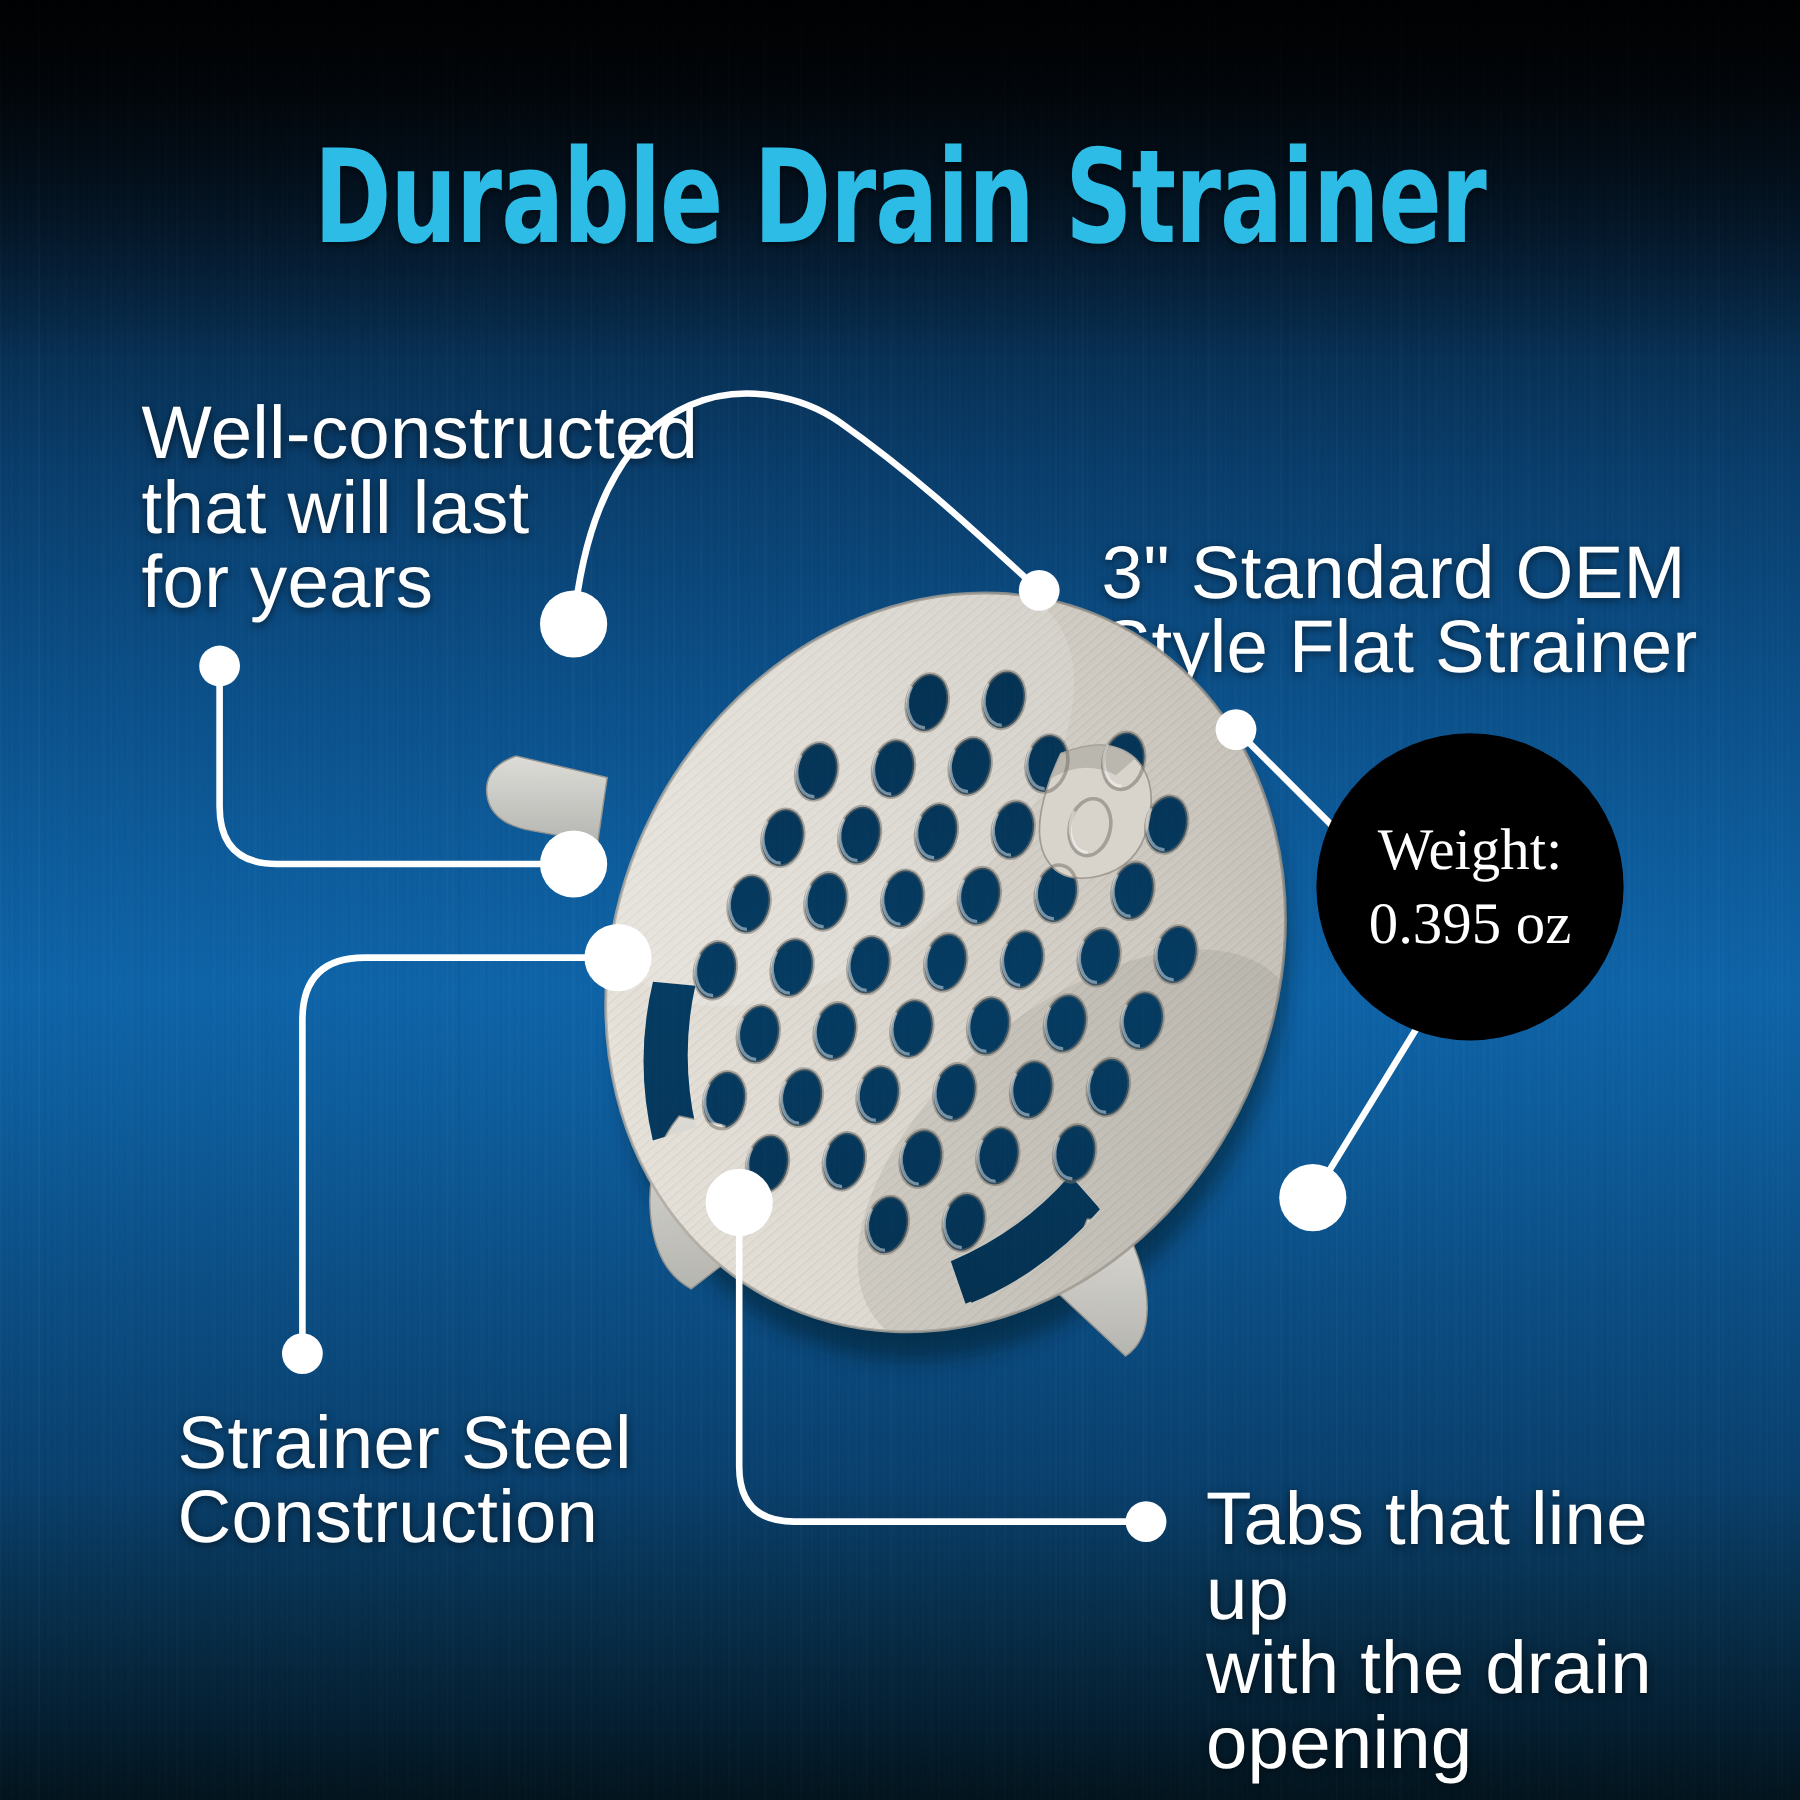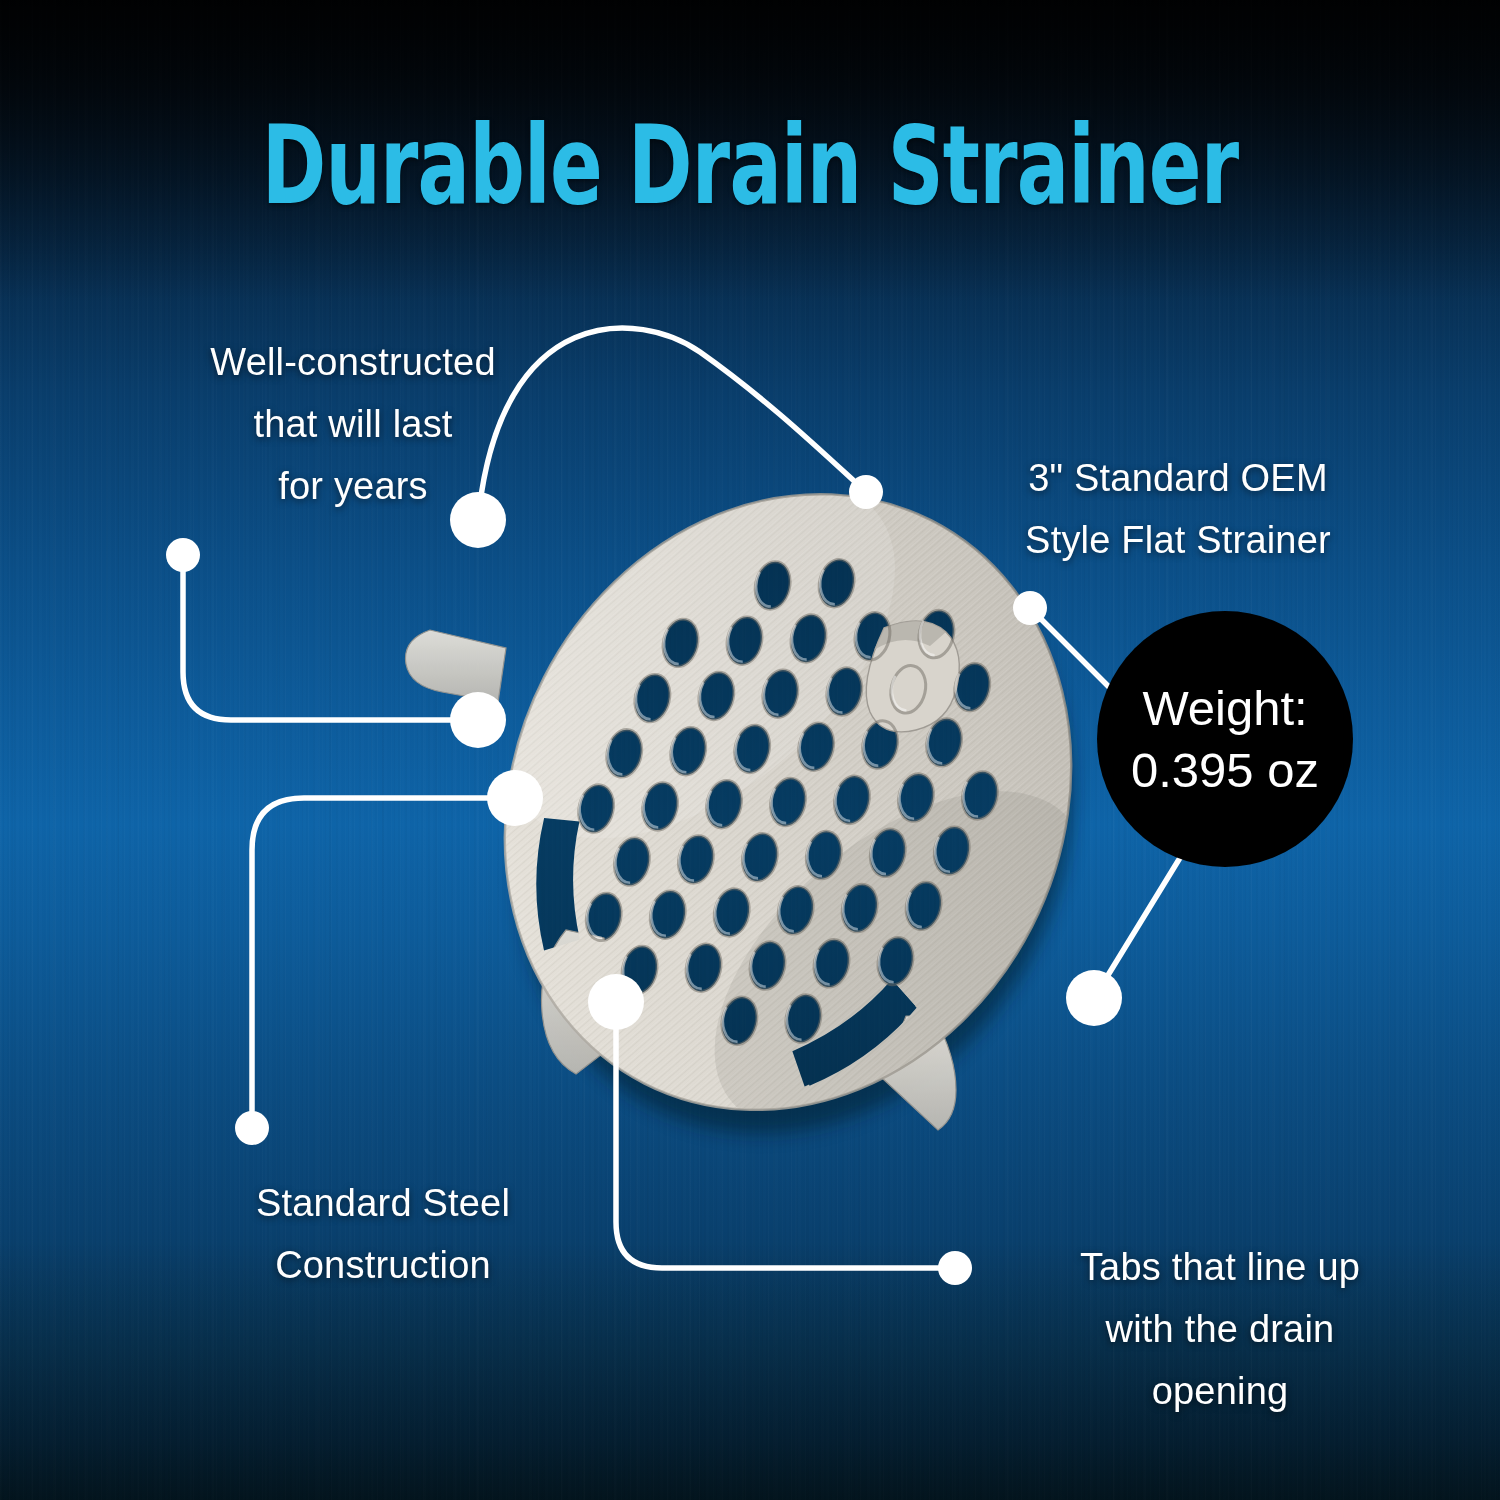--- a/index.html
+++ b/index.html
@@ -94,27 +94,26 @@
     transform: scaleX(.80);
     transform-origin: 50% 50%;
     white-space: nowrap;
     text-shadow: 0 2px 6px rgba(0,0,0,.45);
   }
 
   
   .callout {
     position: absolute;
     color: #ffffff;
-    font-size: 38px;
+    font-size: 62px;
     line-height: 62px;
     font-weight: 400;
     letter-spacing: .2px;
     text-shadow: 0 2px 7px rgba(0,0,0,.55);
     white-space: pre-line;
-    text-align: center;
   }
   #label-well      { left: 118px; top: 331px;  width: 470px; }
   #label-oem       { left: 918px; top: 447px;  width: 520px; }
   #label-stainless { left: 148px; top: 1172px; width: 470px; }
   #label-tabs      { left: 1005px;top: 1218px; width: 430px; margin-top: 18px; }
 
   
   #weight-badge {
     position: absolute;
     left: 1097px;
@@ -122,20 +121,21 @@
     width: 256px;
     height: 256px;
     border-radius: 50%;
     background: #000000;
     display: flex;
     flex-direction: column;
     align-items: center;
     justify-content: center;
     color: #ffffff;
     z-index: 6;
+    font-family: Liberation Serif, serif;
   }
   #weight-badge .wline {
     font-size: 49px;
     line-height: 62px;
     white-space: nowrap;
   }
 
   
   #connectors { position: absolute; inset: 0; z-index: 4; }
   #product    { position: absolute; inset: 0; z-index: 3; }
@@ -399,21 +399,21 @@
 
   <div class="title" id="page-title">Durable Drain Strainer</div>
 
   <div class="callout" id="label-well">Well-constructed
 that will last
 for years</div>
 
   <div class="callout" id="label-oem">3" Standard OEM
 Style Flat Strainer</div>
 
-  <div class="callout" id="label-stainless">Standard Steel
+  <div class="callout" id="label-stainless">Strainer Steel
 Construction</div>
 
   <div class="callout" id="label-tabs">Tabs that line up
 with the drain
 opening</div>
 
   <div id="weight-badge">
     <div class="wline">Weight:</div>
     <div class="wline">0.395 oz</div>
   </div>

